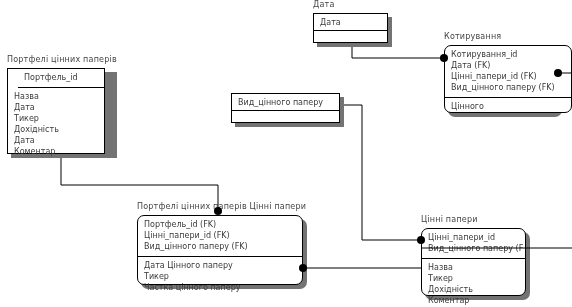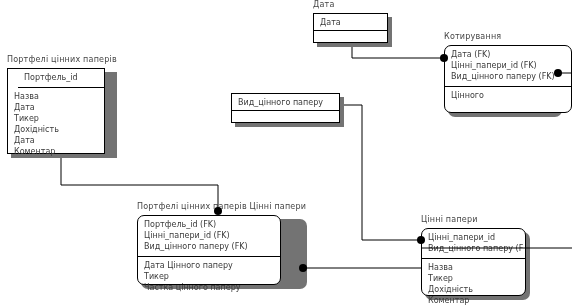--- a/index.html
+++ b/index.html
@@ -70,31 +70,32 @@
         <div class="filler"></div>
       </div>
     </div>
   </div>
 
   <div class="entity" style="left:444px;top:45px;width:128px;height:68px;">
     <div class="ent-title">Котирування</div>
     <div class="shadow" style="left:4px;top:4px;width:114px;height:68px;border-radius:7px;"></div>
     <div class="ent-box round">
       <div class="sect keys">
+        <div class="attr">Котирування_id</div>
         <div class="attr">Дата (FK)</div>
         <div class="attr">Цінні_папери_id (FK)</div>
         <div class="attr">Вид_цінного паперу (FK)</div>
       </div>
       <div class="sect">
         <div class="attr">Цінного</div>
       </div>
     </div>
   </div>
 
-  <div class="entity" style="left:137px;top:215px;width:144px;height:70px;">
+  <div class="entity" style="left:137px;top:215px;width:166px;height:70px;">
     <div class="ent-title">Портфелі цінних паперів Цінні папери</div>
     <div class="shadow" style="left:4px;top:4px;width:166px;height:70px;border-radius:7px;"></div>
     <div class="ent-box round">
       <div class="sect keys">
         <div class="attr">Портфель_id (FK)</div>
         <div class="attr">Цінні_папери_id (FK)</div>
         <div class="attr">Вид_цінного паперу (FK)</div>
       </div>
       <div class="sect">
         <div class="attr">Дата Цінного паперу</div>

